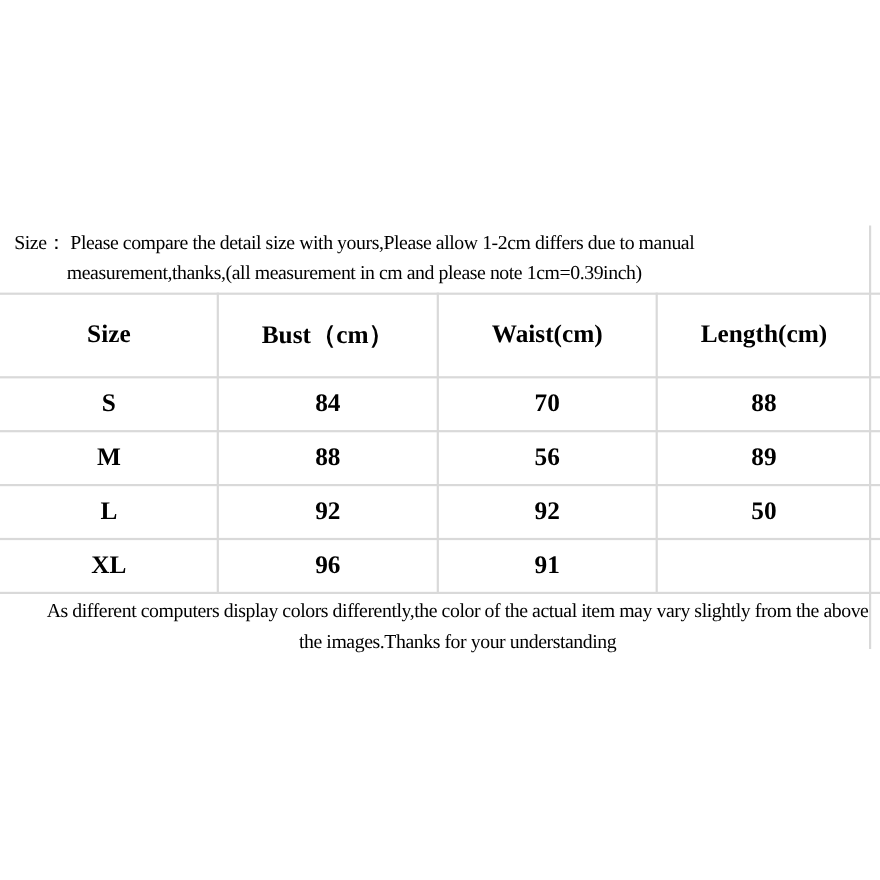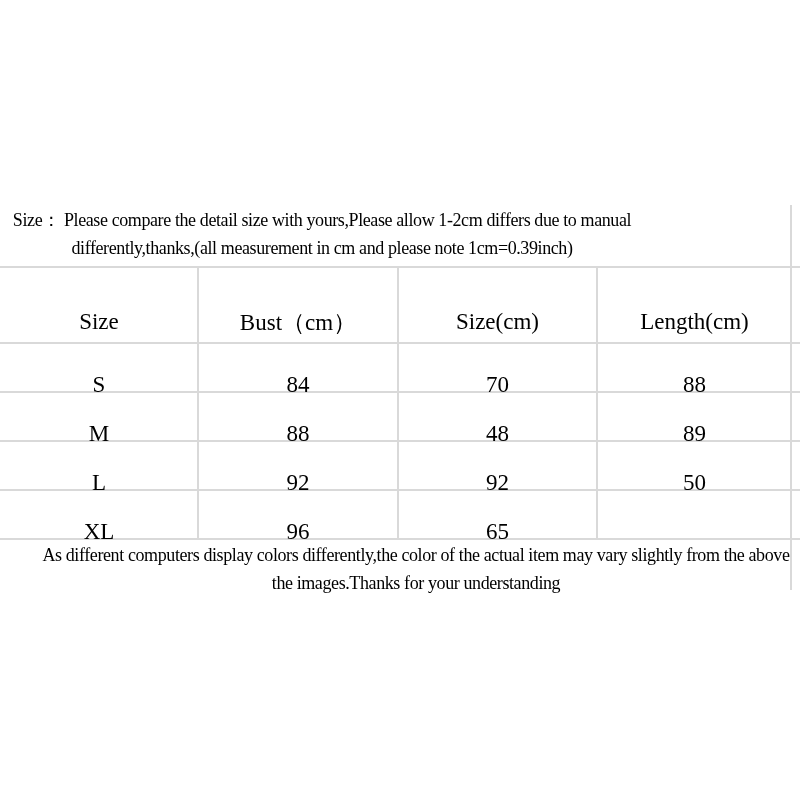--- a/index.html
+++ b/index.html
@@ -34,82 +34,82 @@
   .h  { left: 0; width: 800px; height: 2px; }
   .h1 { top: 266px; } .h2 { top: 342px; } .h3 { top: 391px; }
   .h4 { top: 440px; } .h5 { top: 489px; } .h6 { top: 538px; }
   .v  { width: 2px; top: 266px; height: 274px; }
   .v1 { left: 197px; } .v2 { left: 397px; } .v3 { left: 596px; }
   .vr { left: 790px; top: 205px; height: 385px; width: 2px; }
 
   
   .size-table {
     position: absolute;
-    top: 284px;
+    top: 266px;
     left: 0;
     width: 712px;
     display: grid;
     grid-template-columns: 198px 200px 199px 195px;
     grid-template-rows: 76px 49px 49px 49px 49px;
-    font-weight: normal;
+    font-weight: bold;
     font-size: 23px;
   }
   .cell {
     display: flex;
     align-items: center;
     justify-content: center;
     white-space: nowrap;
   }
 </style>
 </head>
 <body>
 
 <div class="canvas">
 
   <div class="textblock intro">
     <div>Size：  Please compare the detail size with yours,Please allow 1-2cm differs due to manual</div>
-    <div>differently,thanks,(all measurement in cm and please note 1cm=0.39inch)</div>
+    <div>measurement,thanks,(all measurement in cm and please note 1cm=0.39inch)</div>
   </div>
 
   <div class="gridline h h1"></div>
   <div class="gridline h h2"></div>
   <div class="gridline h h3"></div>
   <div class="gridline h h4"></div>
   <div class="gridline h h5"></div>
   <div class="gridline h h6"></div>
   <div class="gridline v v1"></div>
   <div class="gridline v v2"></div>
   <div class="gridline v v3"></div>
   <div class="gridline vr"></div>
 
   <div class="size-table">
 
     <div class="cell">Size</div>
     <div class="cell">Bust（cm）</div>
-    <div class="cell">Size(cm)</div>
+    <div class="cell">Waist(cm)</div>
     <div class="cell">Length(cm)</div>
 
     <div class="cell">S</div>
     <div class="cell">84</div>
     <div class="cell">70</div>
     <div class="cell">88</div>
 
     <div class="cell">M</div>
     <div class="cell">88</div>
-    <div class="cell">48</div>
+    <div class="cell">56</div>
     <div class="cell">89</div>
 
     <div class="cell">L</div>
     <div class="cell">92</div>
     <div class="cell">92</div>
     <div class="cell">50</div>
 
     <div class="cell">XL</div>
     <div class="cell">96</div>
-    <div class="cell">65</div>
+    <div class="cell">91</div>
   </div>
 
   <div class="textblock footer">
     <div>As different computers display colors differently,the color of the actual item may vary slightly from the above</div>
     <div>the images.Thanks for your understanding</div>
   </div>
 
 </div>
 
 </body></html>

